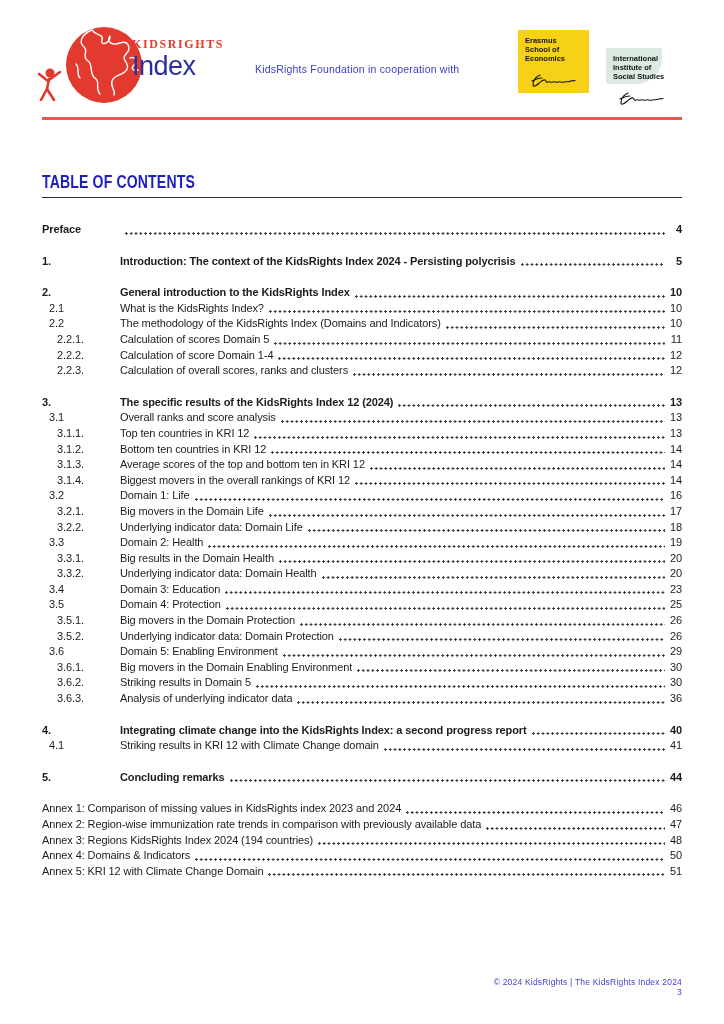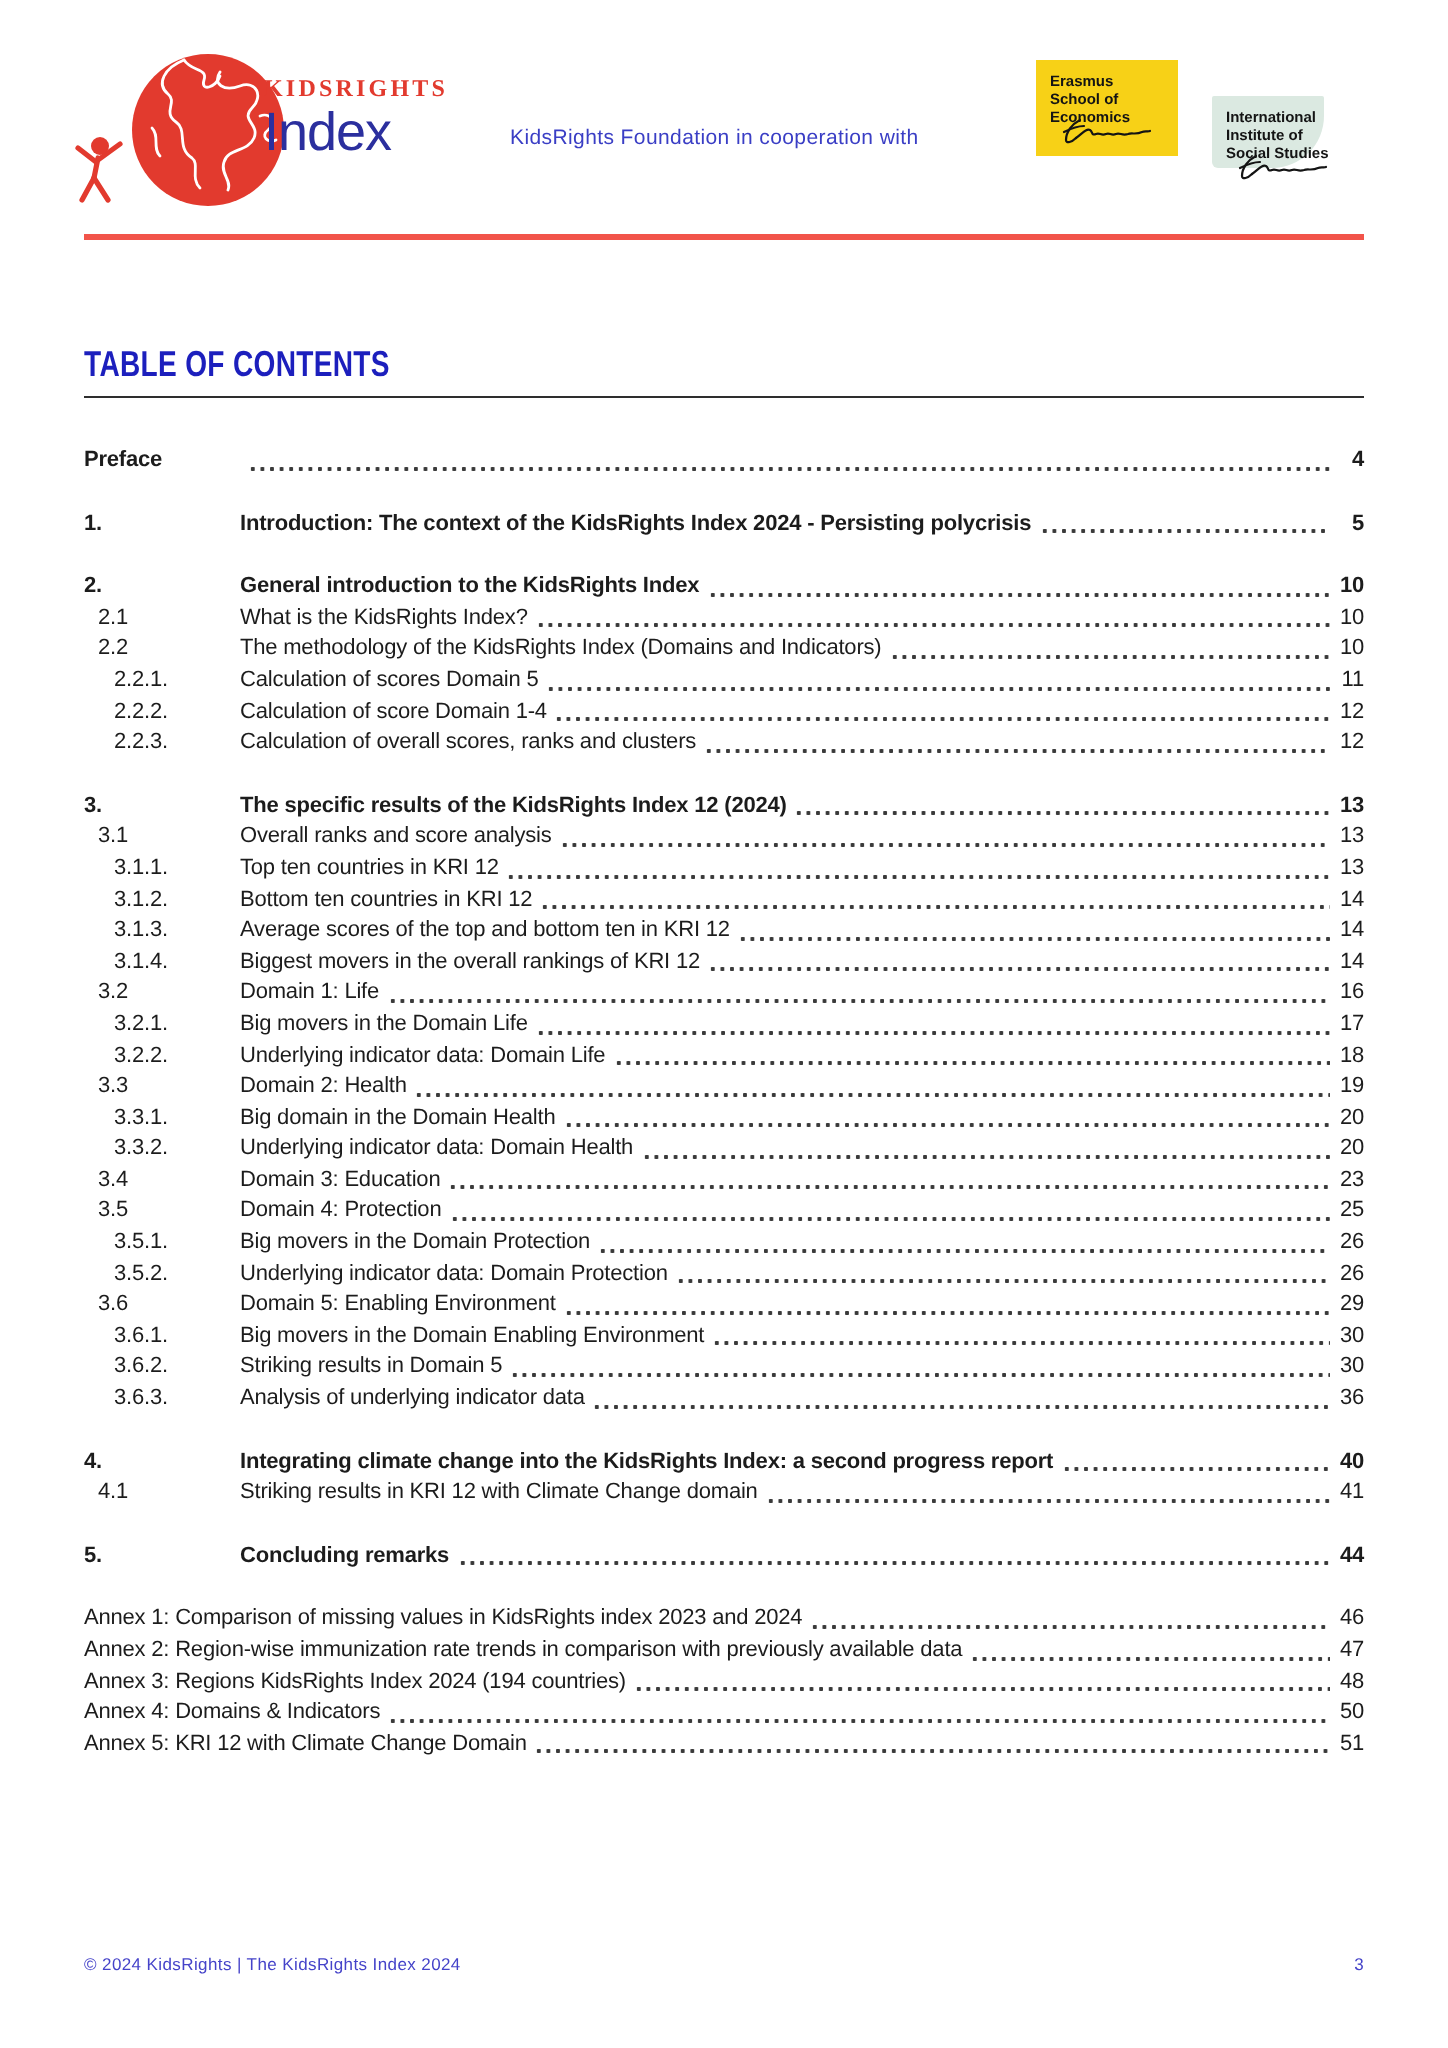--- a/index.html
+++ b/index.html
@@ -35,21 +35,21 @@
 
   .coop-text {
     position: absolute; left: 255px; top: 63px;
     font-size: 10.5px;
     color: var(--coop-blue, #3a3ec5);
     letter-spacing: 0.2px;
   }
 
   .partner-logo {
     position: absolute; top: 30px;
-    width: 71px; height: 48px;
+    width: 71px; height: 63px;
     box-sizing: border-box;
   }
   .ese-box { left: 518px; background: var(--ese-yellow, #f7d117); padding: 6px 5px 0 7px; }
   .iss-box { left: 606px; width: 76px; background: #ffffff; padding: 6px 5px 0 7px; margin-top: 18px; }
   .iss-bubble {
     position: absolute; left: 0; top: 0;
     width: 56px; height: 36px;
     background: var(--iss-mint, #dbe9e1);
     border-radius: 1px 1px 26px 3px;
     z-index: 0;
@@ -114,20 +114,21 @@
   
   .footer {
     position: absolute;
     left: 42px; right: 42px; top: 977px;
     display: flex;
     justify-content: space-between;
     align-items: flex-end;
     font-size: 8.5px;
     color: var(--footer-blue, #4543c9);
     letter-spacing: 0.2px;
+    flex-direction: column;
   }
 </style>
 </head>
 <body style="--brand-red: #e23a2e; --brand-blue: #2b2f9e; --heading-blue: #1c1fbd; --coop-blue: #3a3ec5; --rule-red: #f2544a; --footer-blue: #4543c9; --ese-yellow: #f7d117; --iss-mint: #dbe9e1; --text-dark: #1c1c1c;">
 
 <div class="header">
 
   <div class="globe-logo">
     <svg width="110" height="86" viewBox="0 0 110 86">
       <defs>
@@ -307,21 +308,21 @@
     <span class="page">18</span>
   </div>
     <div class="toc-row level2">
     <span class="num">3.3</span>
     <span class="label">Domain 2: Health</span>
     <span class="dots"></span>
     <span class="page">19</span>
   </div>
     <div class="toc-row level3">
     <span class="num">3.3.1.</span>
-    <span class="label">Big domain in the Domain Health</span>
+    <span class="label">Big results in the Domain Health</span>
     <span class="dots"></span>
     <span class="page">20</span>
   </div>
     <div class="toc-row level3">
     <span class="num">3.3.2.</span>
     <span class="label">Underlying indicator data: Domain Health</span>
     <span class="dots"></span>
     <span class="page">20</span>
   </div>
     <div class="toc-row level2">

